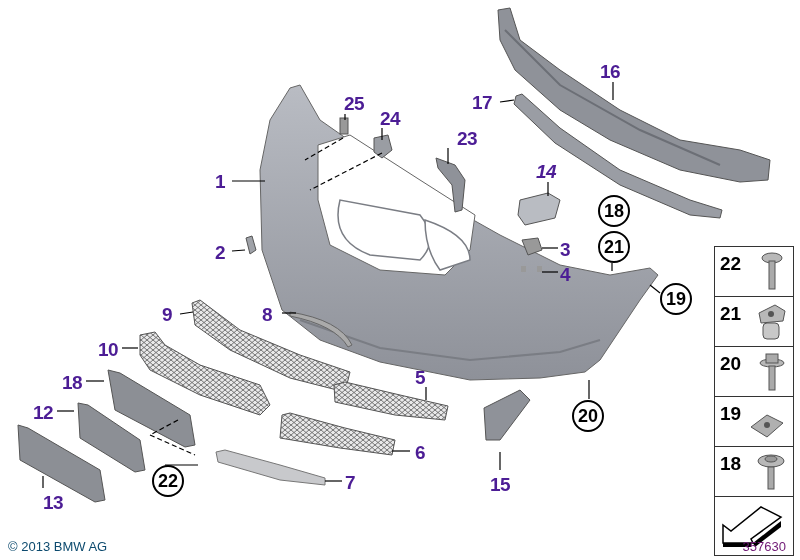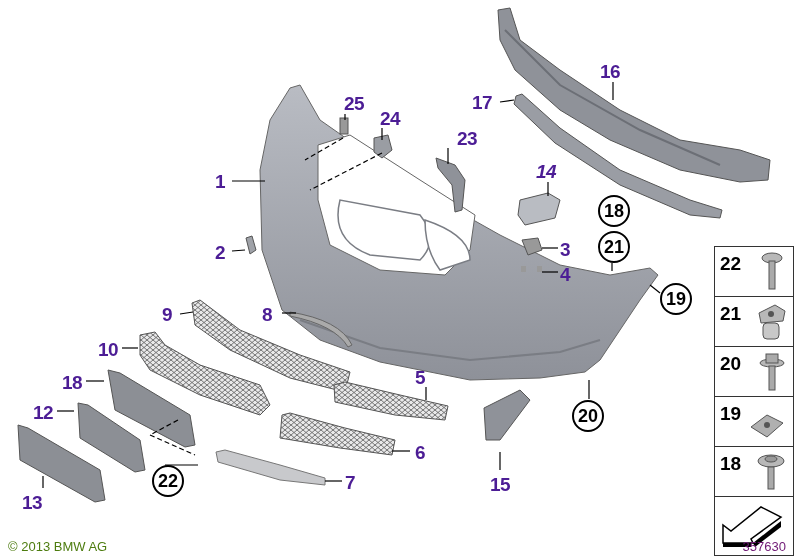--- a/index.html
+++ b/index.html
@@ -5,21 +5,21 @@
   html,body{margin:0;padding:0;background:#fff;}
   body{width:800px;height:560px;position:relative;overflow:hidden;font-family:"Liberation Sans",sans-serif;}
   #canvas{position:absolute;left:0;top:0;width:800px;height:560px;}
   .lbl{position:absolute;font-family:"Liberation Sans",sans-serif;font-weight:bold;font-size:19px;color:#4c1d95;line-height:1;letter-spacing:-0.5px;}
   .circ{position:absolute;width:32px;height:32px;border:2px solid #000;border-radius:50%;box-sizing:border-box;display:flex;align-items:center;justify-content:center;font-weight:bold;font-size:18px;background:#fff;}
   .legend{position:absolute;left:714px;top:246px;width:80px;border:1.5px solid #333;box-sizing:border-box;}
   .legend-row{height:50px;border-bottom:1.5px solid #333;position:relative;box-sizing:border-box;}
   .legend-row:last-child{border-bottom:none;height:58px;}
   .legend-num{position:absolute;left:5px;top:6px;font-weight:bold;font-size:19px;}
   .legend-icon{position:absolute;right:6px;top:4px;}
-  .copyright{position:absolute;left:8px;bottom:6px;font-size:13px;color:#4d7c0f;}
+  .copyright{position:absolute;left:8px;bottom:6px;font-size:13px;color:#0c4a6e;}
   .docid{position:absolute;right:14px;bottom:6px;font-size:13px;color:#701a75;}
 </style>
 </head>
 <body>
 
 <svg id="canvas" viewBox="0 0 800 560" xmlns="http://www.w3.org/2000/svg">
   <defs>
     <linearGradient id="g1" x1="0" y1="0" x2="0" y2="1">
       <stop offset="0" stop-color="#b9bcc3"></stop>
       <stop offset="1" stop-color="#8e9199"></stop>
@@ -122,21 +122,21 @@
     <span class="lbl" style="left: 560px; top: 240px;">3</span>
     <span class="lbl" style="left: 560px; top: 265px;">4</span>
     <span class="lbl" style="left: 415px; top: 368px;">5</span>
     <span class="lbl" style="left: 415px; top: 443px;">6</span>
     <span class="lbl" style="left: 345px; top: 473px;">7</span>
     <span class="lbl" style="left: 262px; top: 305px;">8</span>
     <span class="lbl" style="left: 162px; top: 305px;">9</span>
     <span class="lbl" style="left: 98px; top: 340px;">10</span>
     <span class="lbl" style="left: 62px; top: 373px;">18</span>
     <span class="lbl" style="left: 33px; top: 403px;">12</span>
-    <span class="lbl" style="left: 22px; top: 493px;">13</span>
+    <span class="lbl" style="left: 43px; top: 493px;">13</span>
     <span class="lbl" style="left: 536px; top: 162px; font-style: italic;">14</span>
     <span class="lbl" style="left: 490px; top: 475px;">15</span>
     <span class="lbl" style="left: 600px; top: 62px;">16</span>
     <span class="lbl" style="left: 472px; top: 93px;">17</span>
     <span class="lbl" style="left: 437px; top: 129px; margin-left: 20px;">23</span>
     <span class="lbl" style="left: 380px; top: 109px;">24</span>
     <span class="lbl" style="left: 344px; top: 94px;">25</span>
     <span class="circ" style="left: 598px; top: 195px;">18</span>
     <span class="circ" style="left: 598px; top: 231px;">21</span>
     <span class="circ" style="left: 660px; top: 283px;">19</span>

